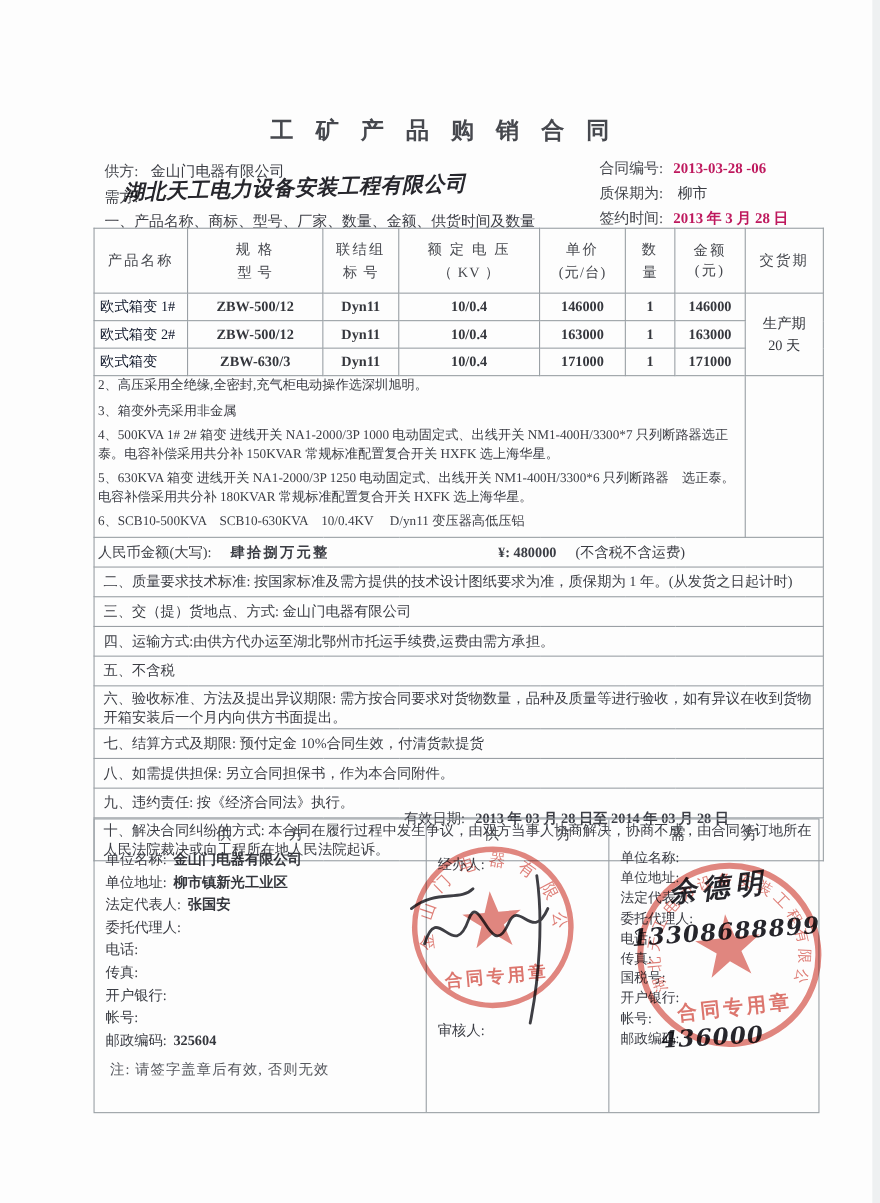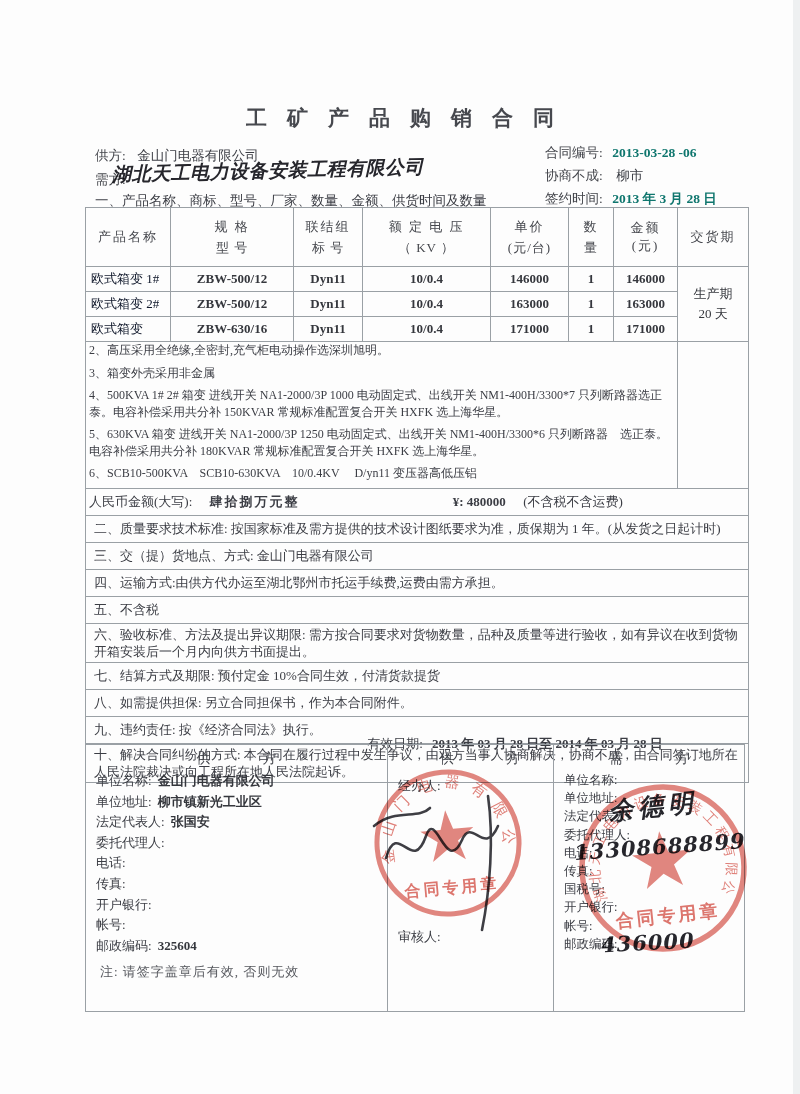--- a/index.html
+++ b/index.html
@@ -13,21 +13,21 @@
   .abs{position:absolute;}
 
   
   .doc-title{
     position:absolute;top:104px;left:0;width:100%;
     text-align:center;font-size:21px;font-weight:bold;color:#46484e;
     letter-spacing:20px;padding-left:20px;box-sizing:border-box;
   }
   .hline{font-size:13.5px;line-height:20px;white-space:nowrap;}
   .hline .lbl{color:#44464c;}
-  .hline .val{font-weight:bold;color:#0f766e;}
+  .hline .val{font-weight:bold;color:#be185d;}
   .hw{
     font-style:italic;font-weight:bold;color:#26262c;
     font-family:"DejaVu Serif","Liberation Serif",serif;
     white-space:nowrap;
   }
 
   
   table.mt{
     position:absolute;left:85px;top:207px;width:663px;
     border-collapse:collapse;table-layout:fixed;
@@ -93,21 +93,21 @@
     <span class="lbl">需方:</span>
   </div>
   <div class="abs hw hw-overlay" style="left:112px;top:158px;font-size:19px;transform:rotate(-1.5deg);letter-spacing:0.5px;">湖北天工电力设备安装工程有限公司</div>
   <div class="abs hline" style="left:95px;top:191px;">一、产品名称、商标、型号、厂家、数量、金额、供货时间及数量</div>
 
   <div class="abs hline" style="left:545px;top:143px;">
     <span class="lbl">合同编号:</span>
     <span class="val" style="margin-left:6px;">2013-03-28 -06</span>
   </div>
   <div class="abs hline" style="left:545px;top:166px;">
-    <span class="lbl">协商不成:</span>
+    <span class="lbl">质保期为:</span>
     <span style="margin-left:10px;">柳市</span>
   </div>
   <div class="abs hline" style="left:545px;top:189px;">
     <span class="lbl">签约时间:</span>
     <span class="val" style="margin-left:6px;">2013 年 3 月 28 日</span>
   </div>
 
   <table class="mt">
     <colgroup>
       <col style="width:85px">
@@ -168,21 +168,21 @@
       <td class="pname">欧式箱变 2#</td>
       <td>ZBW-500/12</td>
       <td>Dyn11</td>
       <td>10/0.4</td>
       <td>163000</td>
       <td>1</td>
       <td>163000</td>
     </tr>
     <tr class="drow">
       <td class="pname">欧式箱变</td>
-      <td>ZBW-630/16</td>
+      <td>ZBW-630/3</td>
       <td>Dyn11</td>
       <td>10/0.4</td>
       <td>171000</td>
       <td>1</td>
       <td>171000</td>
     </tr>
     <tr>
       <td class="notes-cell" colspan="7">
         <div class="note">2、高压采用全绝缘,全密封,充气柜电动操作选深圳旭明。</div>
         <div class="note">3、箱变外壳采用非金属</div>

